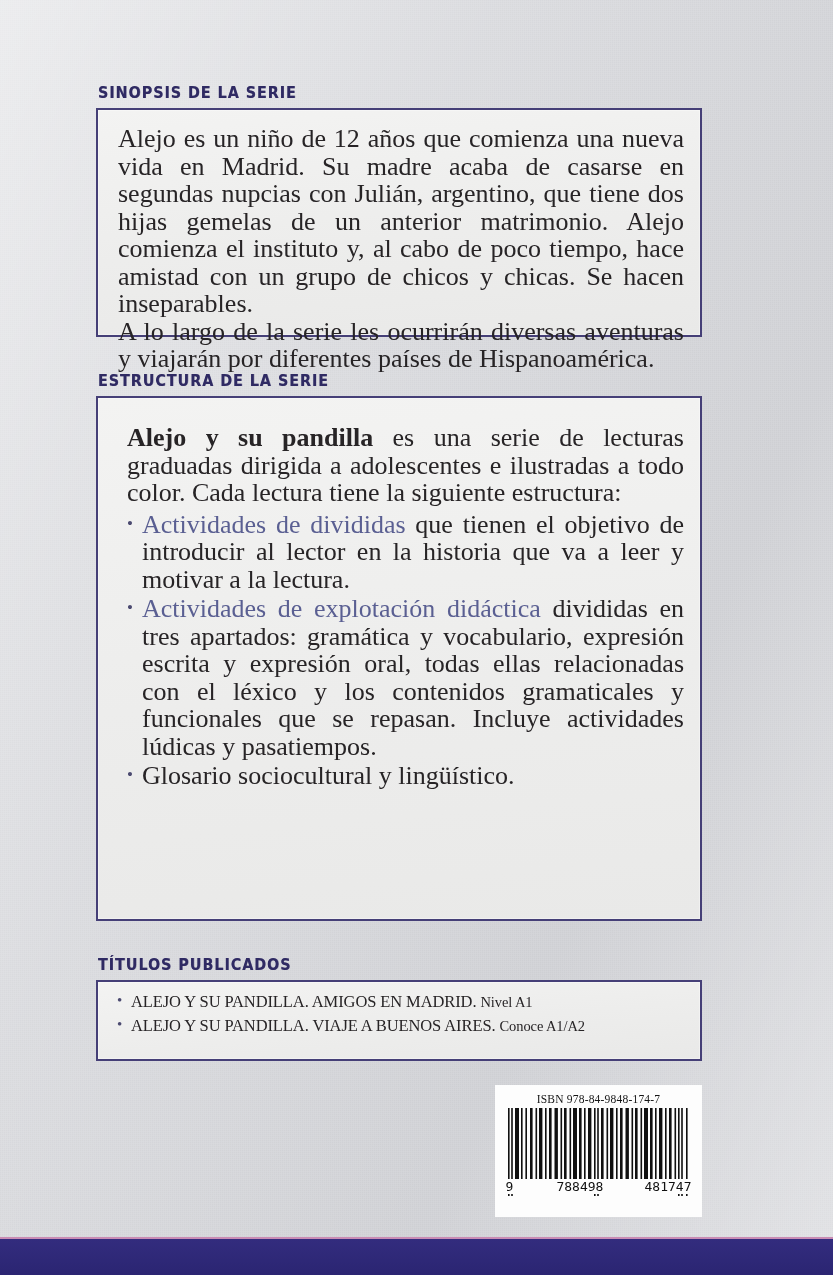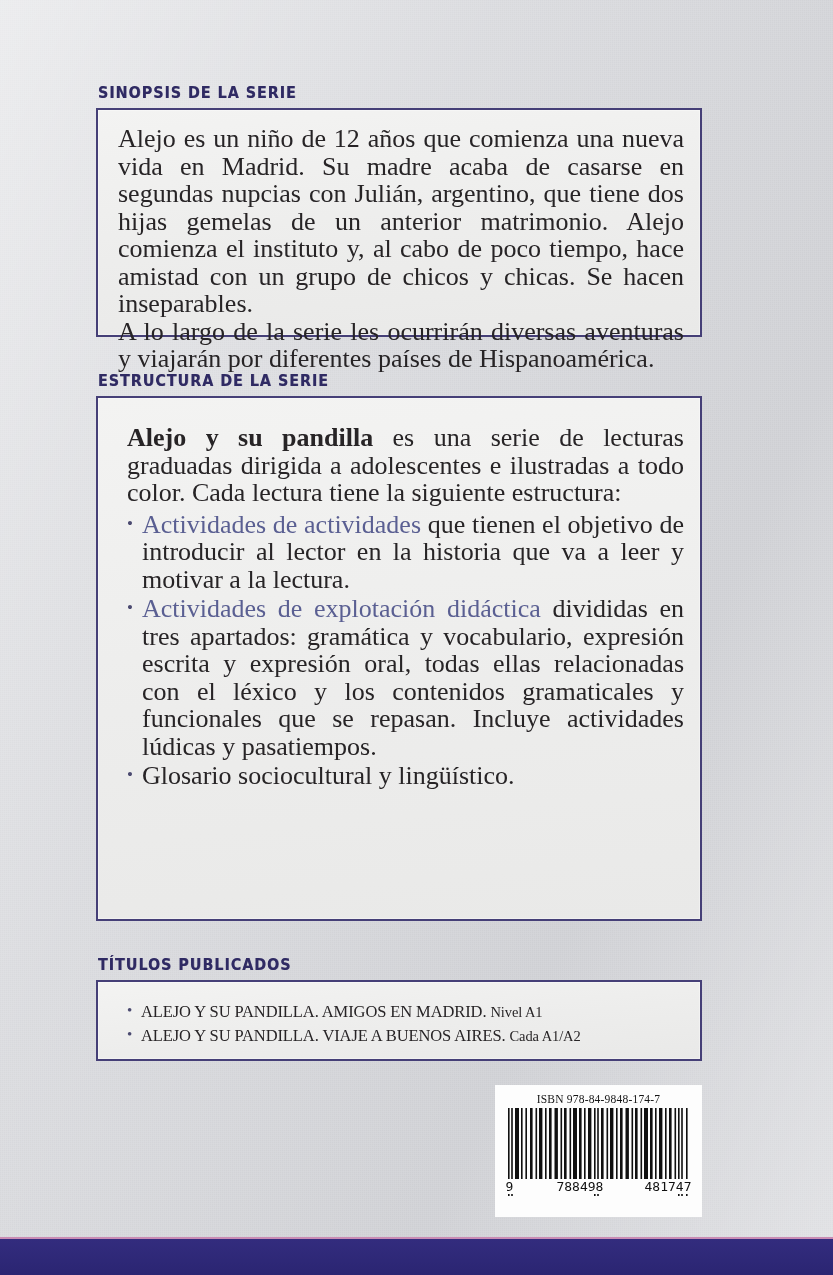--- a/index.html
+++ b/index.html
@@ -97,21 +97,21 @@
   
   #estructura-section { position: absolute; left: 96px; top: 372px; width: 606px; }
   #estructura-box { height: 525px; }
   #estructura-box .box-inner { padding: 26px 16px 14px 20px; margin-left: 9px; }
   #estructura-box .intro { margin-bottom: 2px; }
 
   
   #titulos-section { position: absolute; left: 96px; top: 956px; width: 606px; }
   #titulos-box { height: 81px; }
   #titulos-box .box-inner { padding: 8px 14px 8px 18px; }
-  #titulos-box ul { list-style: none; margin: 10px; padding: 0; }
+  #titulos-box ul { list-style: none; margin: 0; padding: 0; }
   #titulos-box li {
     font-size: 16.5px;
     line-height: 23px;
     text-align: left;
     position: relative;
     padding-left: 15px;
     white-space: nowrap;
     letter-spacing: -0.1px;
   }
   #titulos-box li::before {
@@ -197,35 +197,35 @@
       </div>
     </div>
   </section>
 
   <section id="estructura-section">
     <h2 class="section-heading">ESTRUCTURA DE LA SERIE</h2>
     <div id="estructura-box" class="box">
       <div class="box-inner">
         <p class="intro"><span class="bold">Alejo y su pandilla</span><span> es una serie de lecturas graduadas dirigida a adolescentes e ilustradas a todo color. Cada lectura tiene la siguiente estructura:</span></p>
         <ul class="bullets">
-          <li><span class="accent">Actividades de actividades</span><span> que tienen el objetivo de introducir al lector en la historia que va a leer y motivar a la lectura.</span></li>
+          <li><span class="accent">Actividades de divididas</span><span> que tienen el objetivo de introducir al lector en la historia que va a leer y motivar a la lectura.</span></li>
           <li><span class="accent">Actividades de explotación didáctica</span><span> divididas en tres apartados: gramática y vocabulario, expresión escrita y expresión oral, todas ellas relacionadas con el léxico y los contenidos gramaticales y funcionales que se repasan. Incluye actividades lúdicas y pasatiempos.</span></li>
           <li><span>Glosario sociocultural y lingüístico.</span></li>
         </ul>
       </div>
     </div>
   </section>
 
   <section id="titulos-section">
     <h2 class="section-heading">TÍTULOS PUBLICADOS</h2>
     <div id="titulos-box" class="box">
       <div class="box-inner">
         <ul>
           <li><span>ALEJO Y SU PANDILLA. AMIGOS EN MADRID.</span> <span class="lvl">Nivel A1</span></li>
-          <li><span>ALEJO Y SU PANDILLA. VIAJE A BUENOS AIRES.</span> <span class="lvl">Cada A1/A2</span></li>
+          <li><span>ALEJO Y SU PANDILLA. VIAJE A BUENOS AIRES.</span> <span class="lvl">Conoce A1/A2</span></li>
         </ul>
       </div>
     </div>
   </section>
 
   <div id="barcode-block">
     <div id="isbn-text">ISBN 978-84-9848-174-7</div>
     <svg id="barcode-bars" viewBox="0 0 183 88" preserveAspectRatio="none">
       <g fill="#101010">
         <rect x="1" y="0" width="1.6" height="88"></rect>

